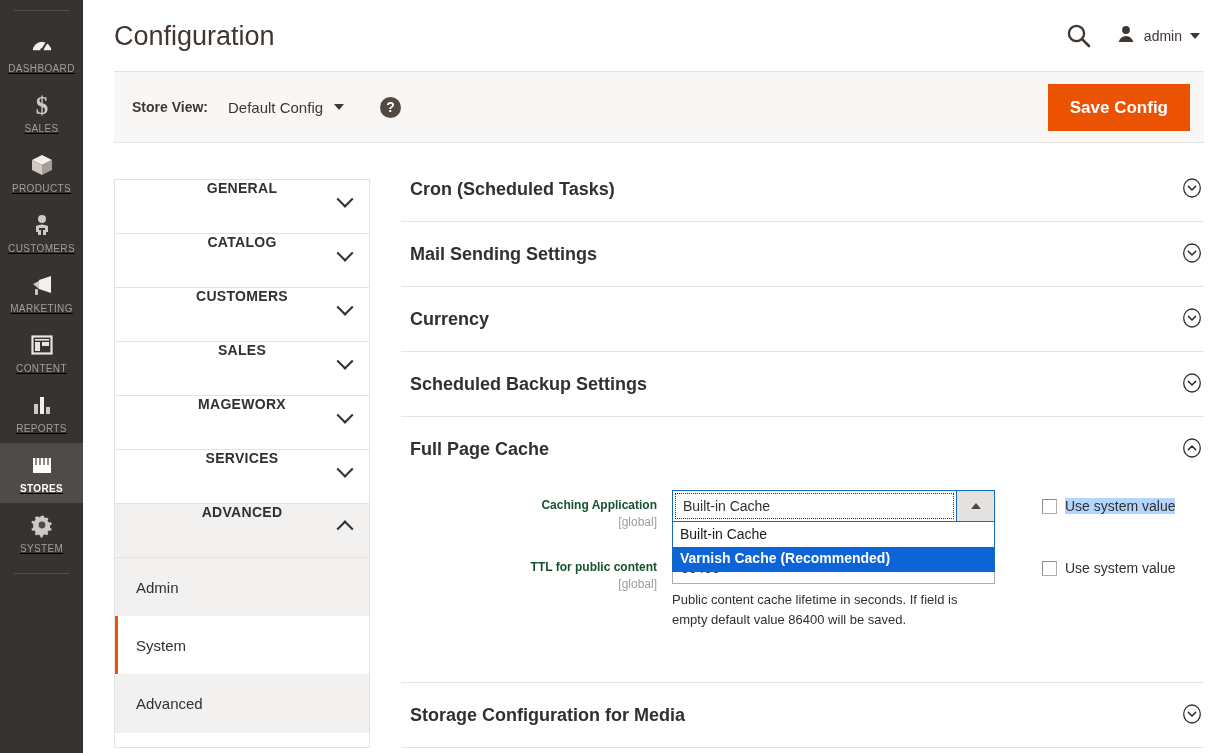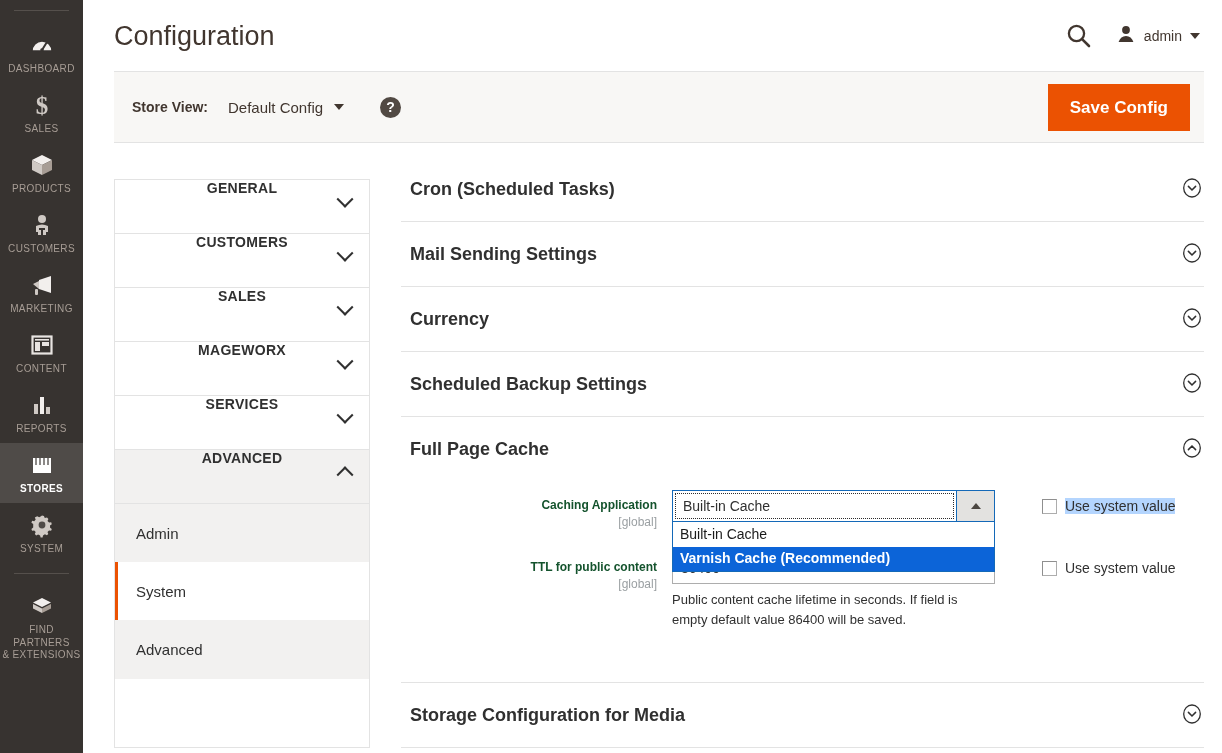--- a/index.html
+++ b/index.html
@@ -28,20 +28,21 @@
   .rail-divider {
     height: 1px;
     background: #55504c;
     margin: 0 14px 12px 14px;
   }
   .rail-item {
     width: 83px;
     padding: 9px 2px 8px 2px;
     text-align: center;
     cursor: pointer;
+    text-decoration: underline;
   }
   .rail-item.active { background: #4f4b48; }
   .rail-ico {
     display: block;
     height: 26px;
     margin: 0 auto 5px auto;
     line-height: 26px;
   }
   .rail-ico svg { display: block; margin: 0 auto; }
   .rail-lab {
@@ -473,31 +474,20 @@
         <svg width="26" height="26" viewBox="0 0 26 26">
             <path d="M13 3.5l1.9.5.9 2.1 2.2-.5 1.4 1.4-.9 2 1.6 1.6 2.1-.3.6 1.9-1.8 1.3.1 2.2 1.7 1.2-.7 1.9-2.1-.4-1.5 1.6.8 2-1.4 1.3-2-1-1.9 1.1-.4 2.1h-2l-.5-2.1-2-1-1.9 1-1.4-1.4.9-2-1.5-1.6-2.1.4-.7-1.9 1.8-1.3V12l-1.8-1.3.7-1.9 2.1.4 1.5-1.6-.9-2L8.2 4.3l2 .9 1.8-1z" fill="#cfc9c4"></path>
             <circle cx="13" cy="13" r="3.4" fill="#4f4b48"></circle>
           </svg>
       </span>
       <span class="rail-lab">System</span>
     </div>
 
     <div class="rail-divider" style="margin-top:10px;margin-bottom:10px;"></div>
 
-    <div class="rail-item">
-      <span class="rail-ico">
-        <svg width="26" height="26" viewBox="0 0 26 26">
-            <path d="M13 5 L22 9.5 L13 14 L4 9.5 Z" fill="#f2efed"></path>
-            <path d="M4 11 L13 15.5 L13 20 L4 15.5 Z" fill="#cfc9c4"></path>
-            <path d="M22 11 L13 15.5 L13 20 L22 15.5 Z" fill="#a79d95"></path>
-          </svg>
-      </span>
-      <span class="rail-lab two">Find Partners</span>
-      <span class="rail-lab two">&amp; Extensions</span>
-    </div>
   </nav>
 
   <div class="content">
 
     <div class="pagehead">
       <h1 class="pagetitle">Configuration</h1>
       <div class="headright">
         <span class="search-btn">
           <svg width="27" height="27" viewBox="0 0 27 27">
               <circle cx="11.5" cy="11.5" r="7.6" fill="none" stroke="#41362f" stroke-width="2.3"></circle>
@@ -525,20 +515,24 @@
       </span>
       <span class="help-ico">?</span>
       <button class="save-btn">Save Config</button>
     </div>
 
     <div class="cols">
 
       <aside class="cfgnav">
         <div class="cfg-sec">
           <span class="cfg-sec-lab">General</span>
+          <span class="chev down"></span>
+        </div>
+        <div class="cfg-sec">
+          <span class="cfg-sec-lab">Catalog</span>
           <span class="chev down"></span>
         </div>
         <div class="cfg-sec">
           <span class="cfg-sec-lab">Customers</span>
           <span class="chev down"></span>
         </div>
         <div class="cfg-sec">
           <span class="cfg-sec-lab">Sales</span>
           <span class="chev down"></span>
         </div>

